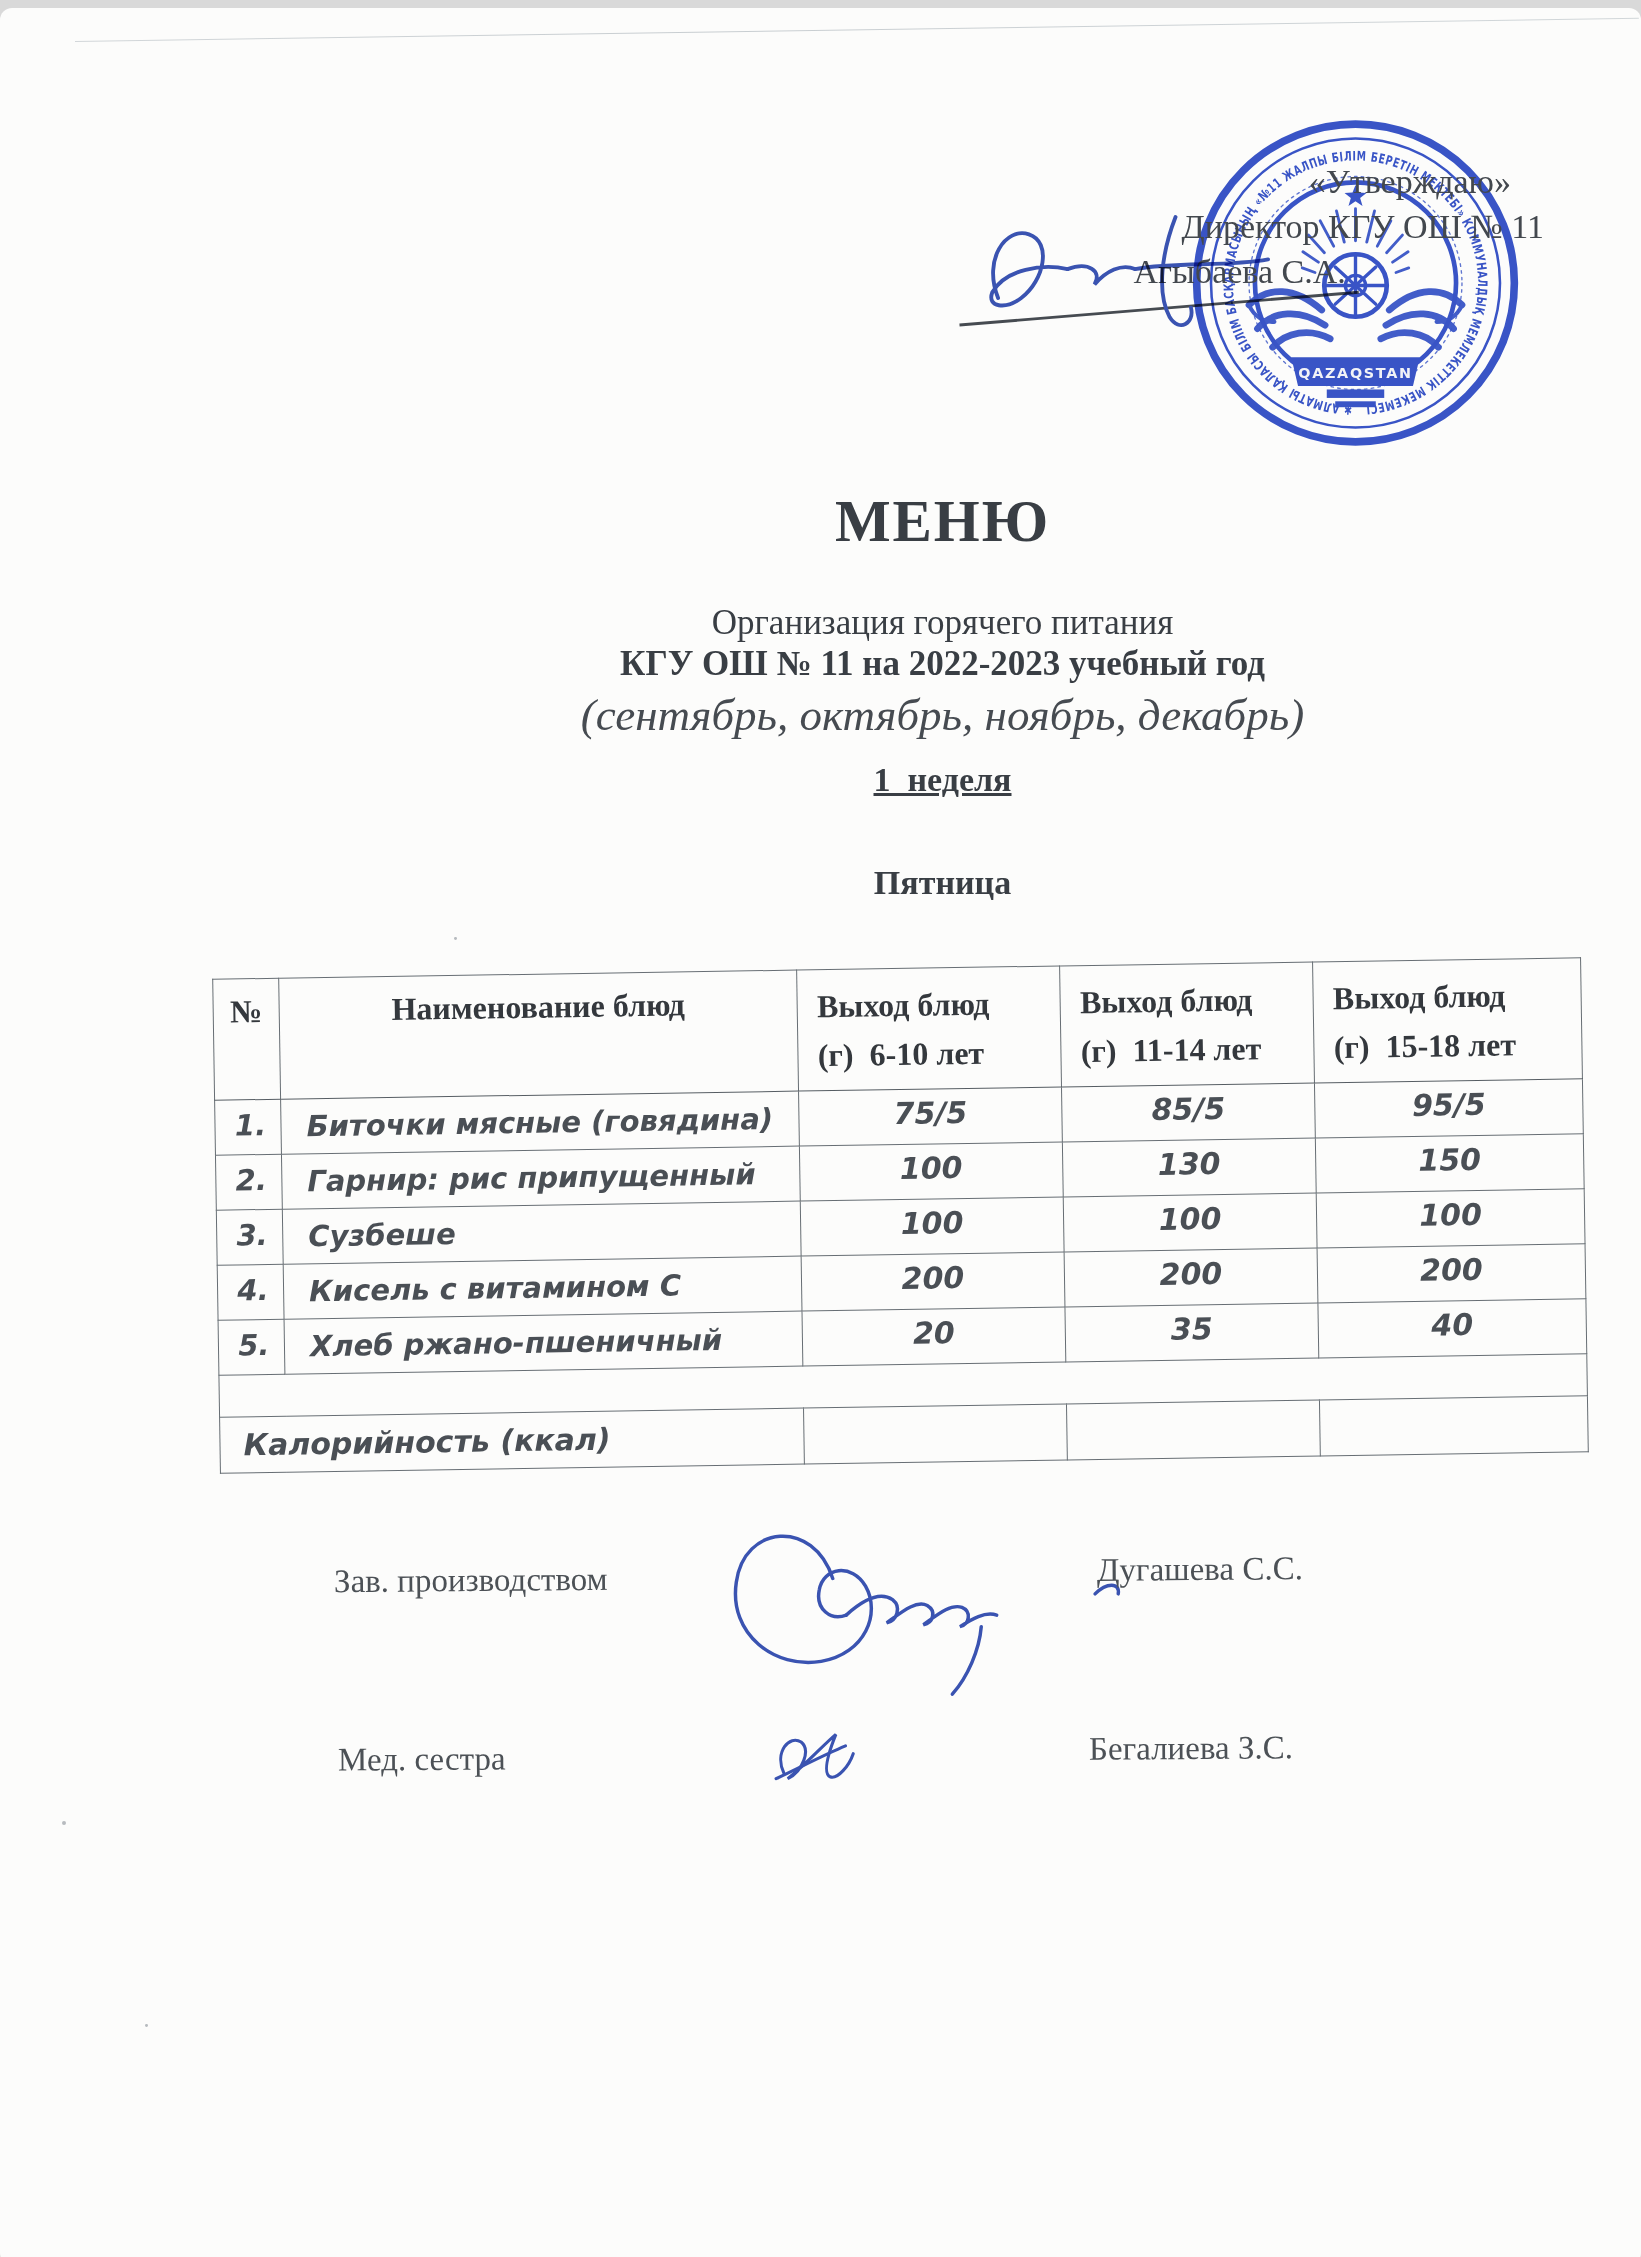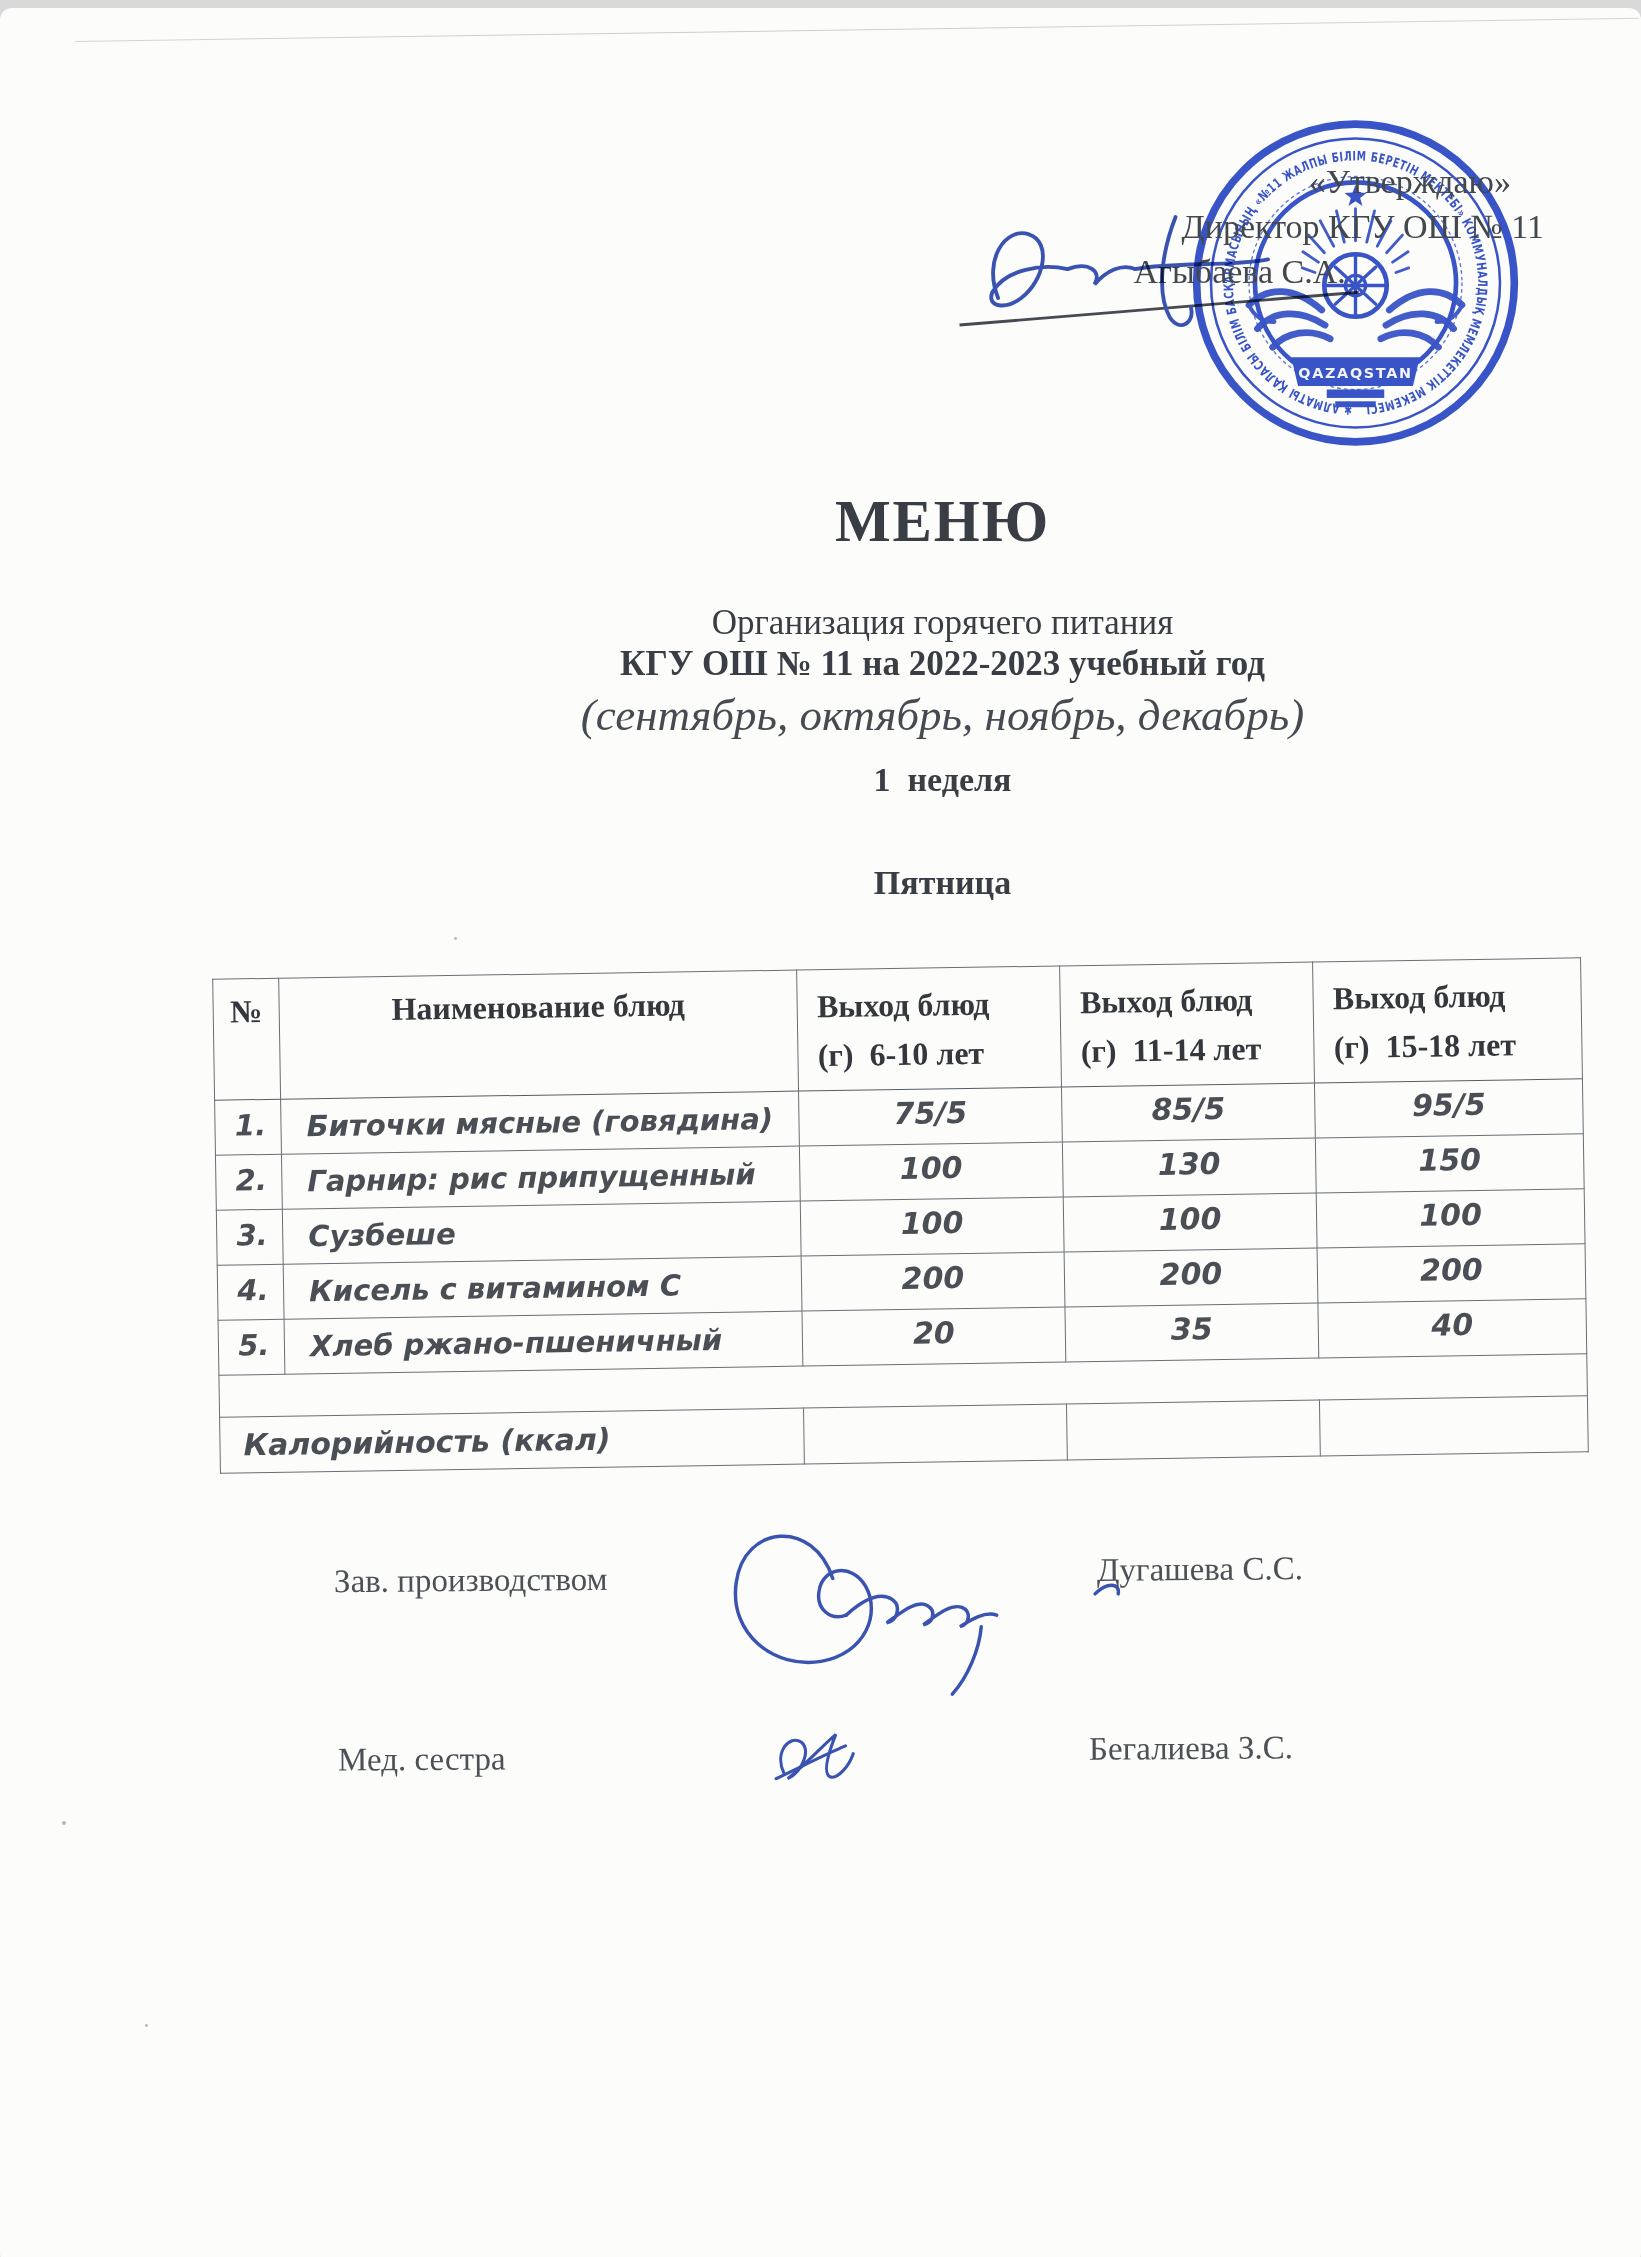--- a/index.html
+++ b/index.html
@@ -26,21 +26,21 @@
   
   .dir-sig{position:absolute;left:946px;top:153px;width:434px;height:193px;z-index:4;
     mix-blend-mode:multiply;}
 
   
   .headings{position:absolute;left:259px;width:1367px;text-align:center;color:#393e44;}
   .title{top:479px;font-size:59px;font-weight:bold;letter-spacing:1.9px;}
   .sub1{top:595px;font-size:35px;font-weight:normal;}
   .sub2{top:636px;font-size:35px;font-weight:bold;}
   .sub3{top:681px;font-size:45px;font-style:italic;color:#464b51;}
-  .week{top:753px;font-size:34px;font-weight:bold;white-space:pre;}
+  .week{top:753px;font-size:34px;font-weight:bold;white-space:pre;text-decoration:underline;}
   .day{top:856px;font-size:34px;font-weight:bold;}
 
   
   .menu-table{position:absolute;left:216px;top:960px;width:1367px;
     border-collapse:collapse;transform:rotate(-0.9deg);transform-origin:50% 50%;
     table-layout:fixed;}
   .menu-table td,.menu-table th{border:1.4px solid #676e74;vertical-align:top;}
   .menu-table .hrow th{border-bottom:1.5px solid #565d63;}
   .menu-table{border:1.9px solid #555c62;}
   th{font-family:"Liberation Serif",serif;font-size:32px;font-weight:bold;

